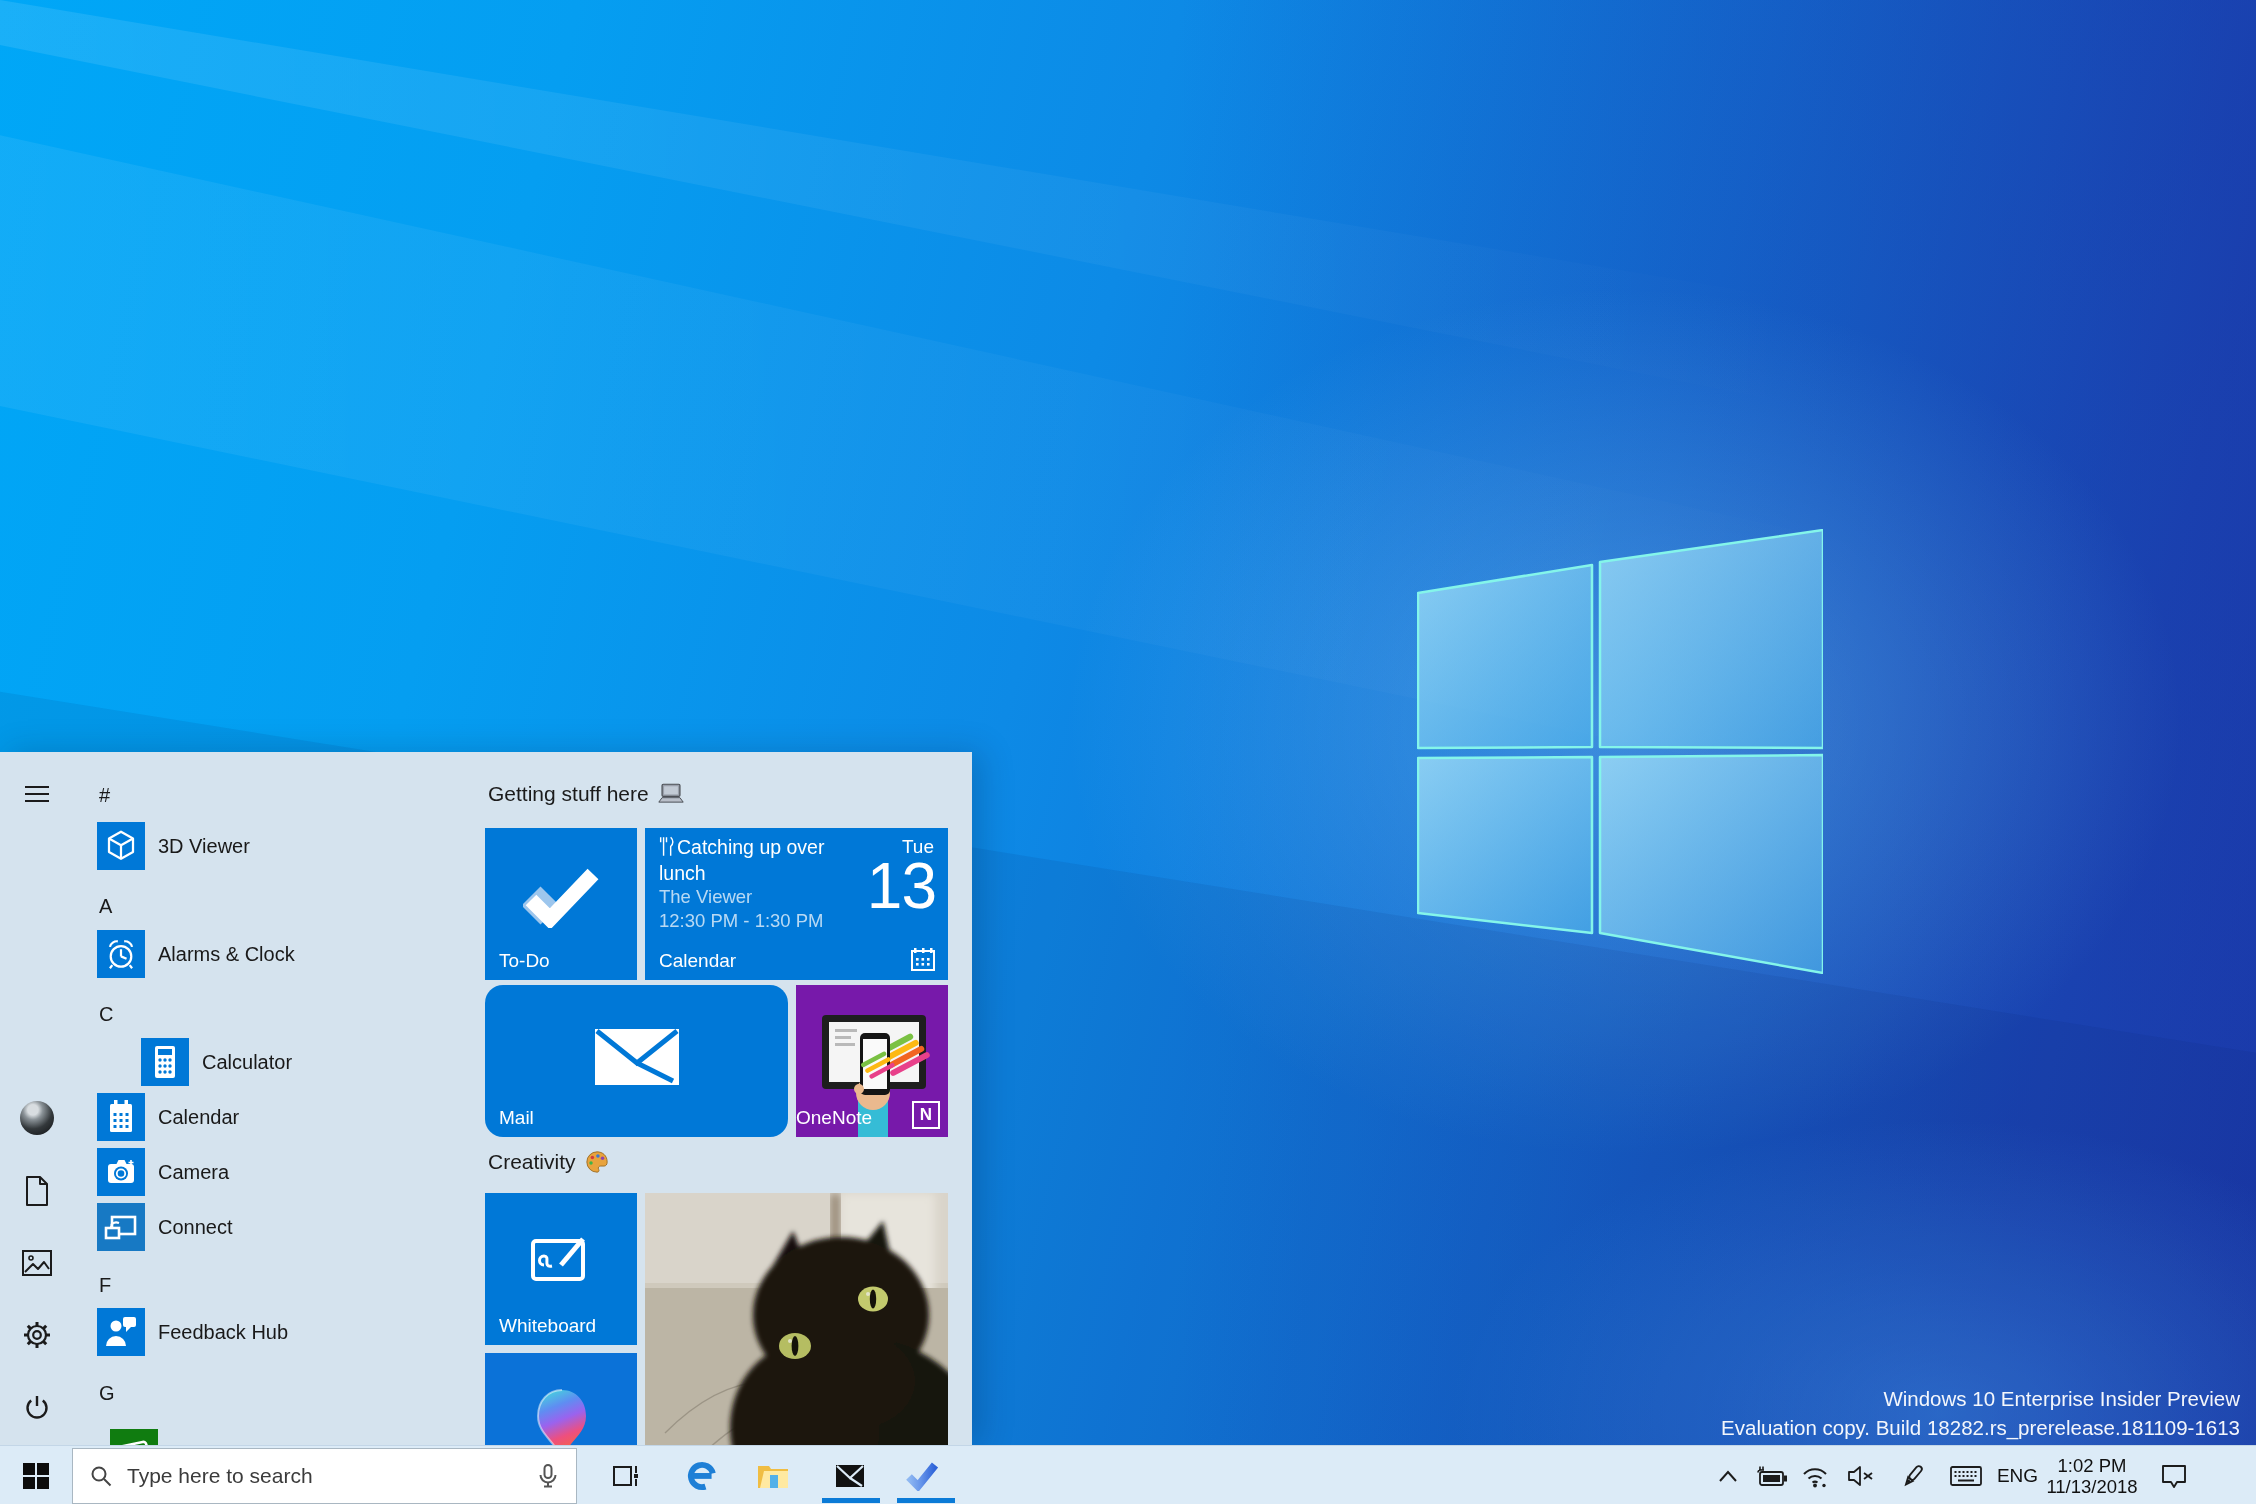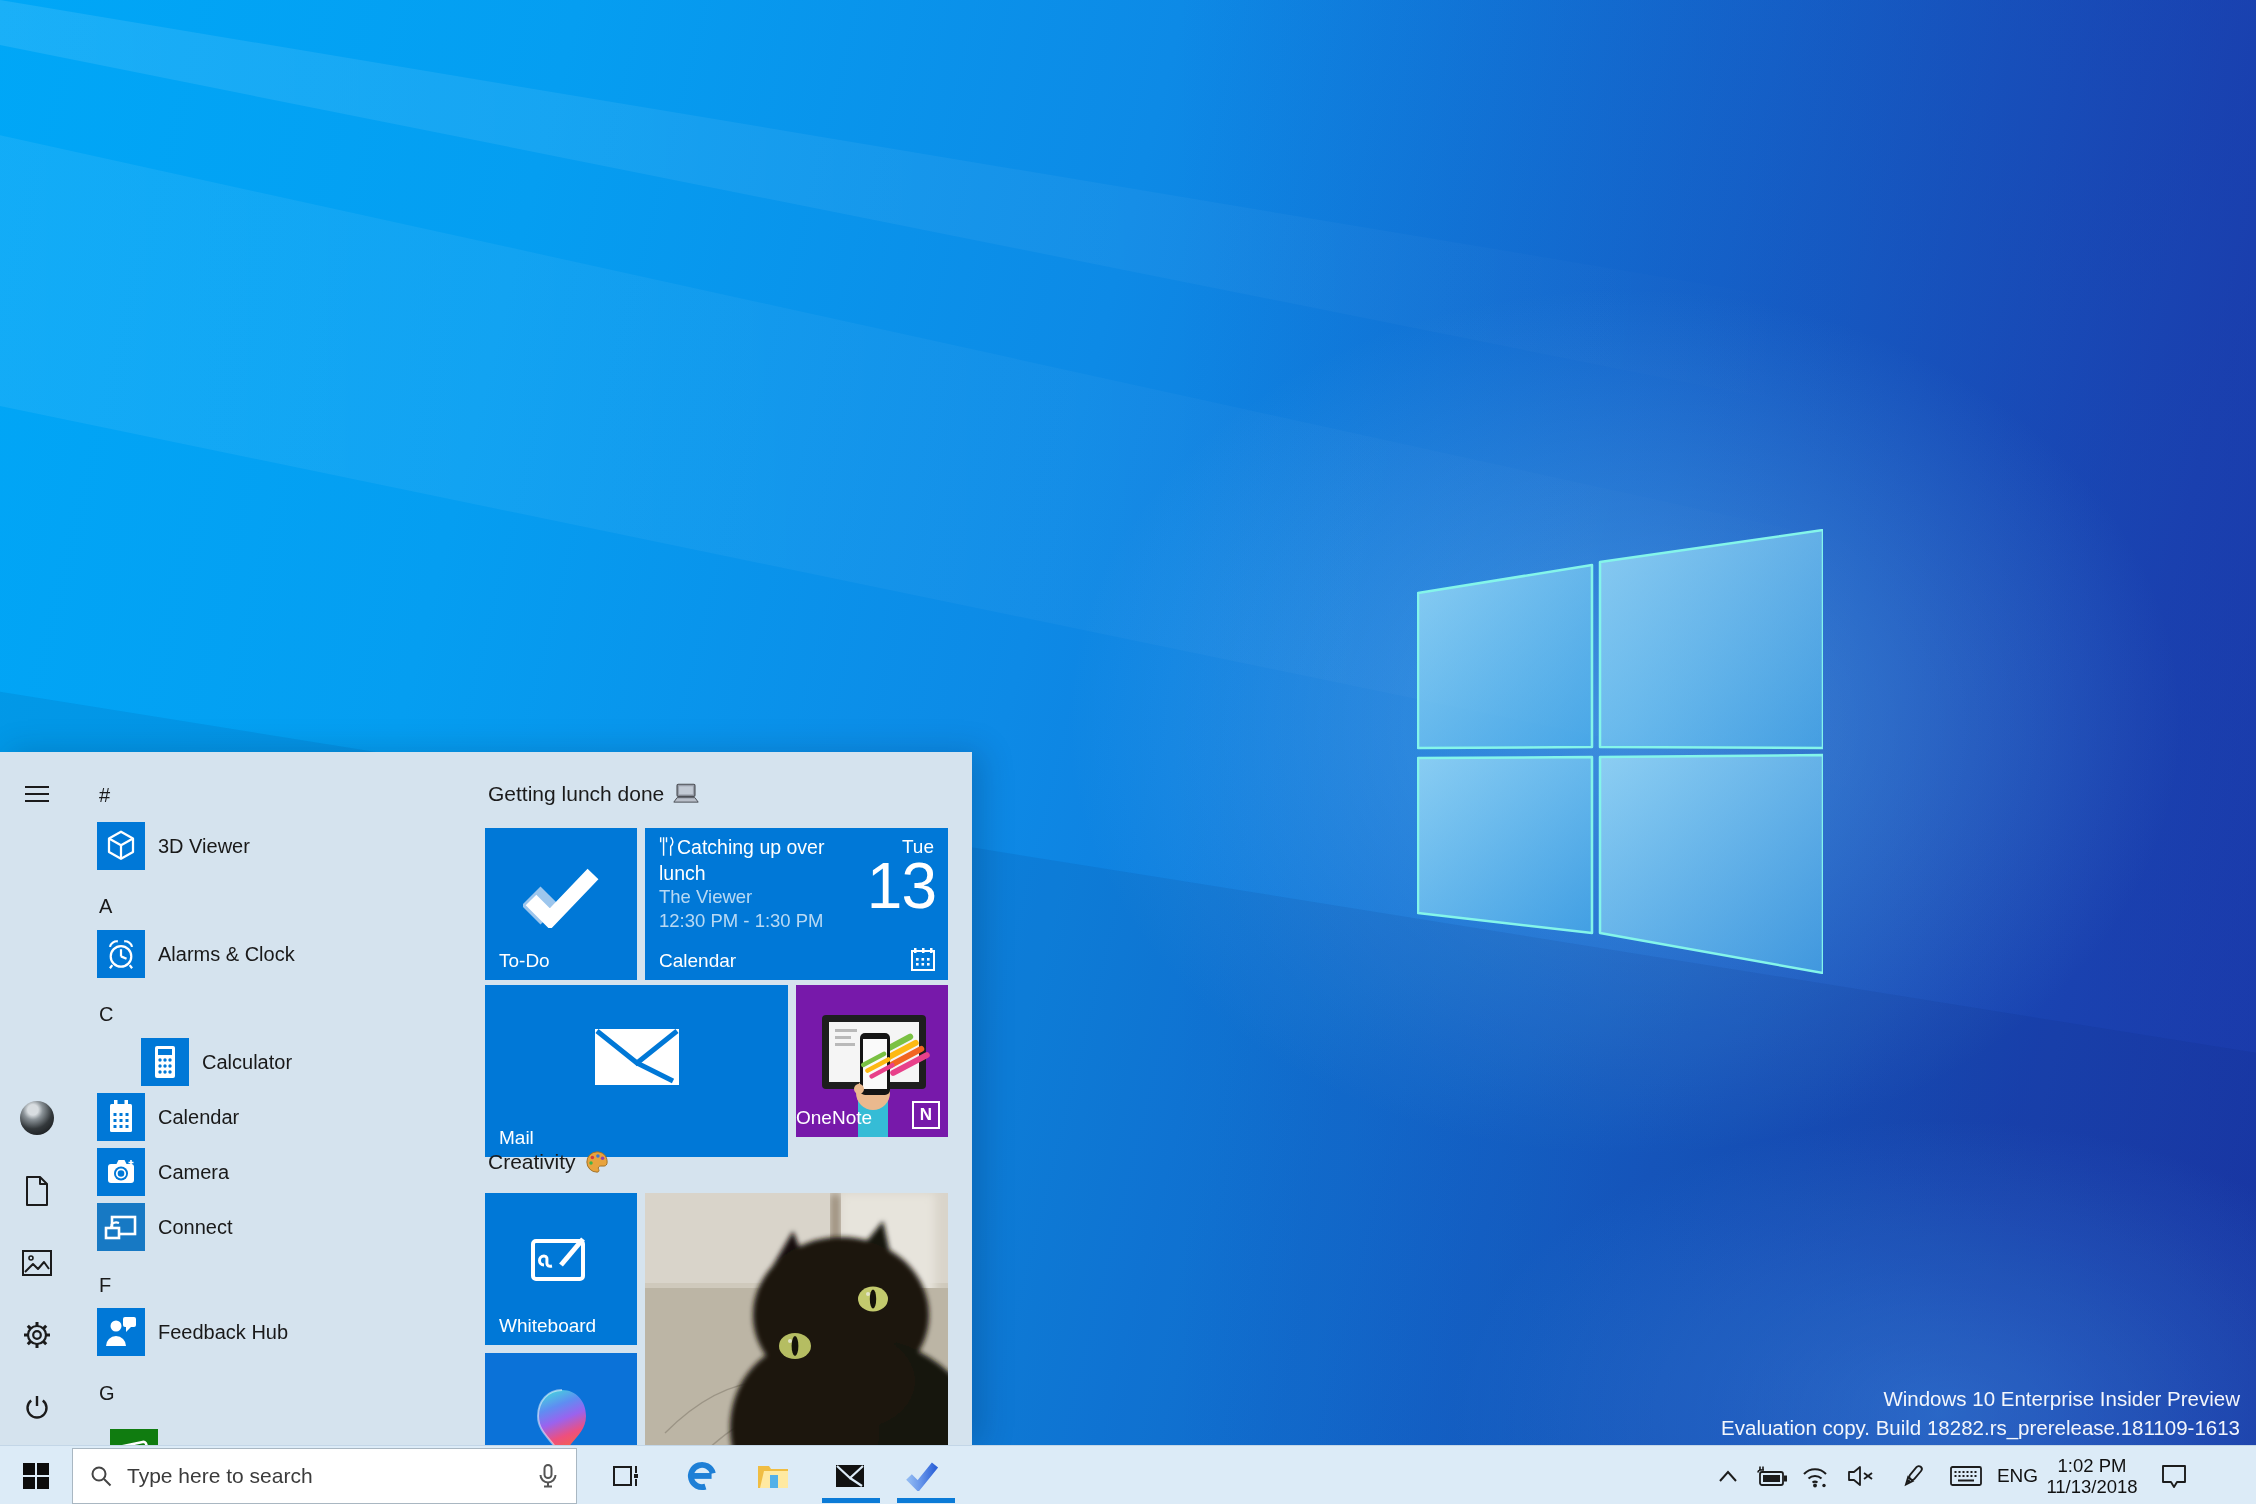--- a/index.html
+++ b/index.html
@@ -266,21 +266,21 @@
             <rect x="16" y="26" width="3" height="5" fill="#fff"></rect>
             <rect x="21.5" y="23" width="3" height="8" fill="#fff"></rect>
             <rect x="27" y="20" width="3" height="11" fill="#fff"></rect>
           </g>
         </svg>
       </div>
       <span class="app-label">Game bar</span>
     </div>
 
     <div class="group-heading" style="left:488px; top:30px;">
-      <span>Getting lunch done</span>
+      <span>Getting stuff here</span>
       <svg width="26" height="22" viewBox="0 0 32 26">
         <rect x="5" y="1" width="22" height="15" rx="1.5" fill="#9aa0ab" stroke="#4c4f55" stroke-width="1.5"></rect>
         <rect x="7.5" y="3.5" width="17" height="10" fill="#c2cad4"></rect>
         <polygon points="1,23 31,23 27,17.5 5,17.5" fill="#b9bfc9" stroke="#4c4f55" stroke-width="1.2"></polygon>
       </svg>
     </div>
 
     <div class="tile" style="left:485px; top:76px; width:152px; height:152px;">
       <svg class="abs" style="left:38px; top:40px;" width="78" height="60" viewBox="0 0 78 60">
         <rect x="4" y="24" width="27" height="27" fill="#9dc6ed" transform="rotate(45 17.5 37.5)"></rect>
@@ -310,21 +310,21 @@
             <rect x="6" y="12" width="2.6" height="2.6"></rect>
             <rect x="11.5" y="12" width="2.6" height="2.6"></rect>
             <rect x="17" y="12" width="2.6" height="2.6"></rect>
         <rect x="6" y="17" width="2.6" height="2.6"></rect>
             <rect x="11.5" y="17" width="2.6" height="2.6"></rect>
             <rect x="17" y="17" width="2.6" height="2.6"></rect>
           </g>
       </svg>
     </div>
 
-    <div class="tile" style="left:485px; top:233px; width:303px; height:172px;">
+    <div class="tile" style="left:485px; top:233px; width:303px; height:152px;border-radius:18px;">
       <svg class="abs" style="left:110px; top:44px;" width="84" height="56" viewBox="0 0 84 56">
         <rect x="0" y="0" width="84" height="56" fill="#fff"></rect>
         <polyline points="2,2 42,34 82,2" fill="none" stroke="#0078d7" stroke-width="5"></polyline>
         <line x1="42" y1="34" x2="78" y2="52" stroke="#0078d7" stroke-width="5"></line>
       </svg>
       <div class="tile-label">Mail</div>
     </div>
 
     <div class="tile" style="left:796px; top:233px; width:152px; height:152px; background:#7719aa;">
       <svg class="abs" style="left:0; top:0;" width="152" height="152" viewBox="0 0 152 152">

